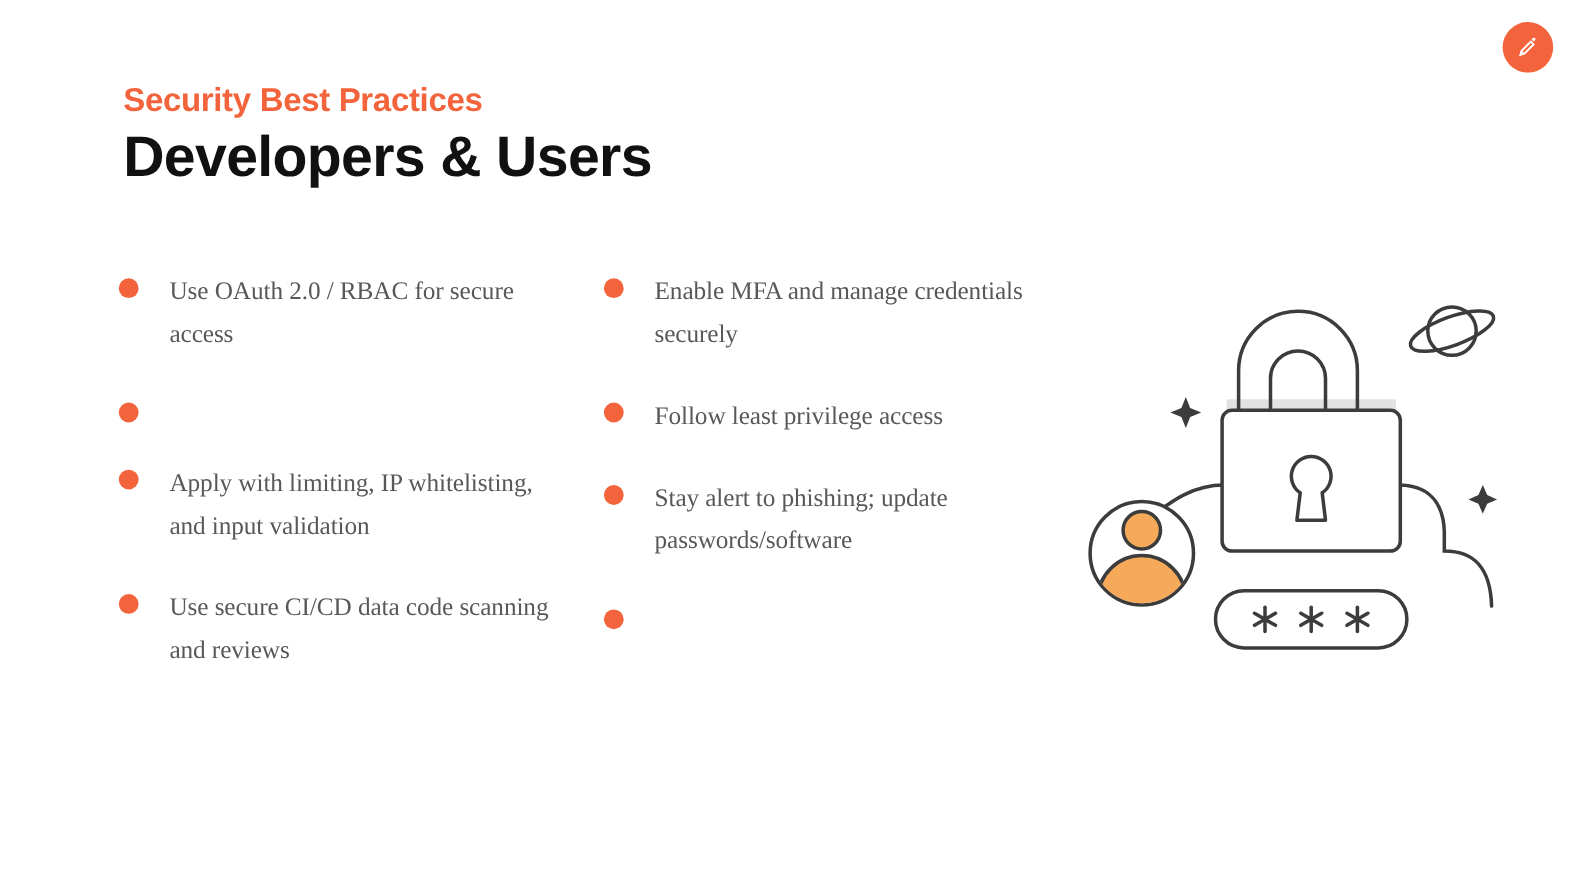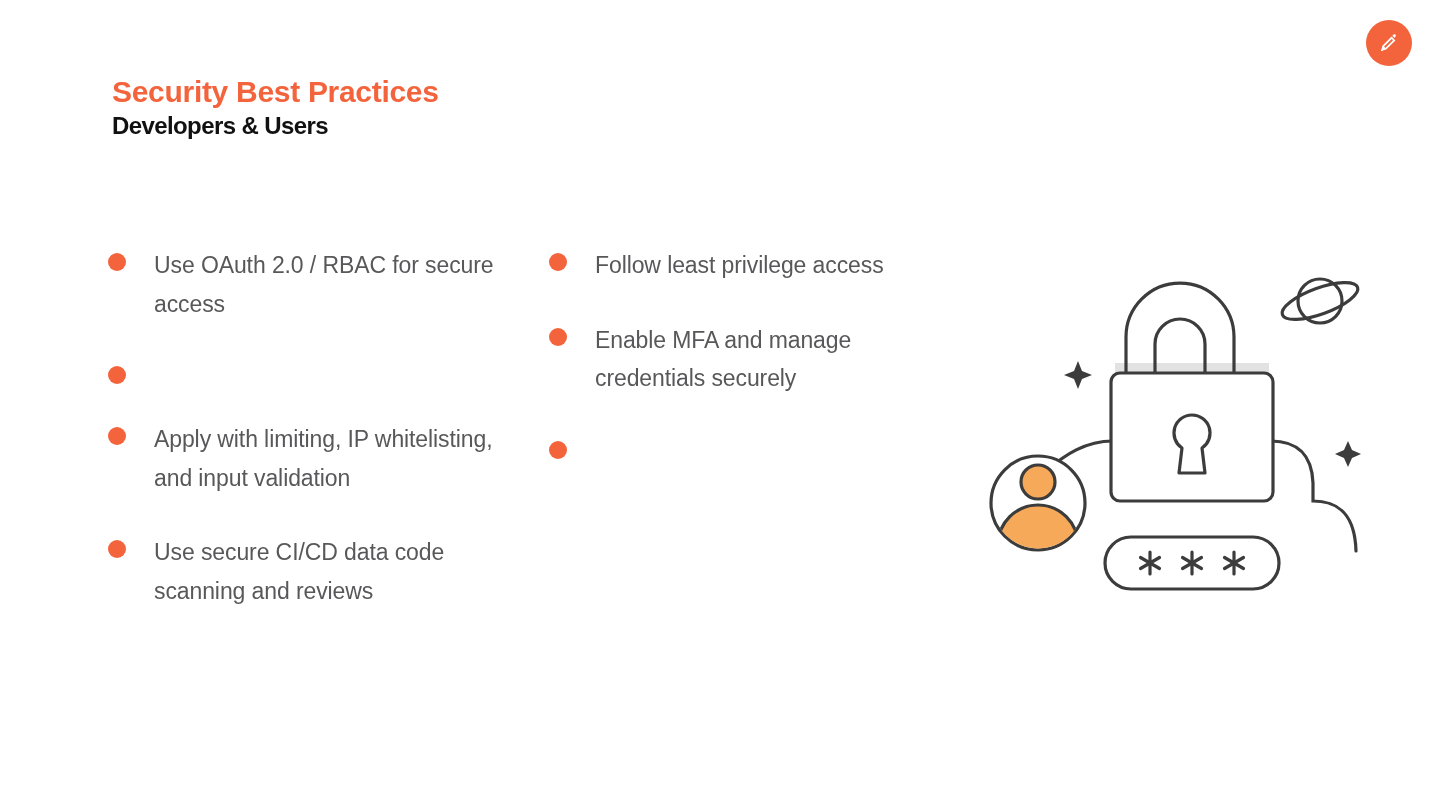--- a/index.html
+++ b/index.html
@@ -46,37 +46,38 @@
   }
   .eyebrow {
     font-size: 30px;
     font-weight: bold;
     color: #F4643C;
     letter-spacing: -0.3px;
     line-height: 1.18;
     white-space: nowrap;
   }
   .title {
-    font-size: 24px;
+    font-size: 52px;
     font-weight: bold;
     color: #111111;
     letter-spacing: -0.6px;
     line-height: 1.2;
     margin-top: 3px;
     white-space: nowrap;
   }
 
   
   .columns {
     position: absolute;
     left: 108px;
     top: 246px;
     width: 900px;
     display: flex;
     gap: 36px;
+    font-family: Liberation Serif, serif;
   }
   .column {
     width: 405px;
   }
   .bullet-item {
     display: flex;
     align-items: flex-start;
     margin-bottom: 36px;
   }
   .bullet-item:last-child { margin-bottom: 0; }
@@ -147,25 +148,29 @@
       </div>
       <div class="bullet-item">
         <span class="bullet-dot"></span>
         <span class="bullet-text">Use secure CI/CD data code scanning and reviews</span>
       </div>
     </div>
 
     <div class="column col-right">
       <div class="bullet-item">
         <span class="bullet-dot"></span>
+        <span class="bullet-text">Enable MFA and manage credentials securely</span>
+      </div>
+      <div class="bullet-item">
+        <span class="bullet-dot"></span>
         <span class="bullet-text">Follow least privilege access</span>
       </div>
       <div class="bullet-item">
         <span class="bullet-dot"></span>
-        <span class="bullet-text">Enable MFA and manage credentials securely</span>
+        <span class="bullet-text">Stay alert to phishing; update passwords/software</span>
       </div>
       <div class="bullet-item">
         <span class="bullet-dot"></span>
       </div>
     </div>
 
   </div>
 
   <div class="illustration">
     <svg width="410" height="360" viewBox="0 0 410 360">

